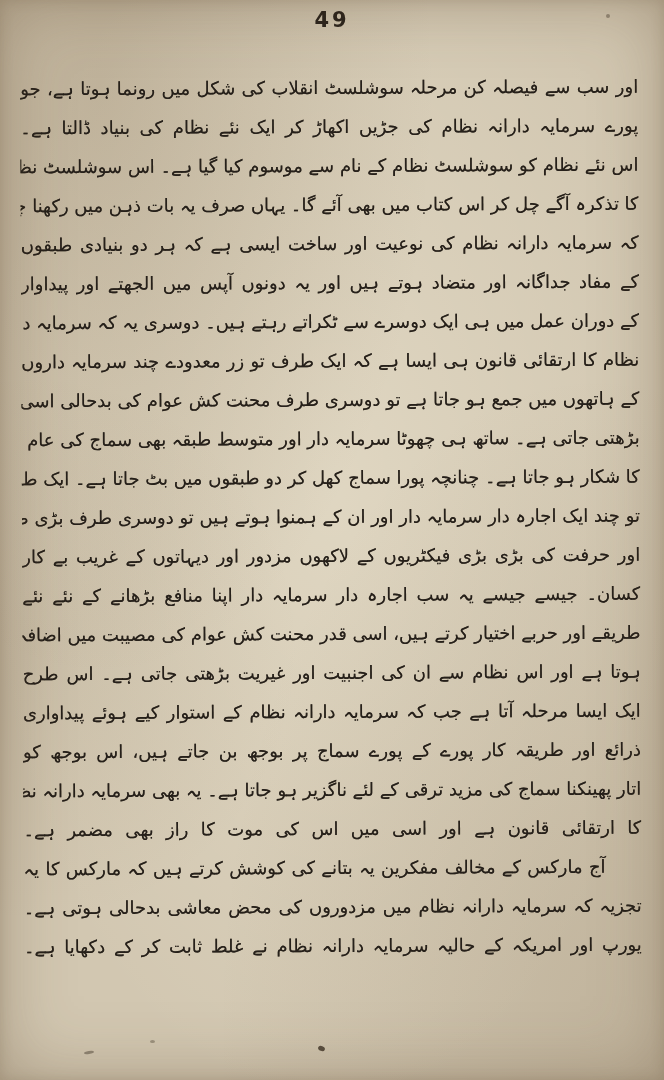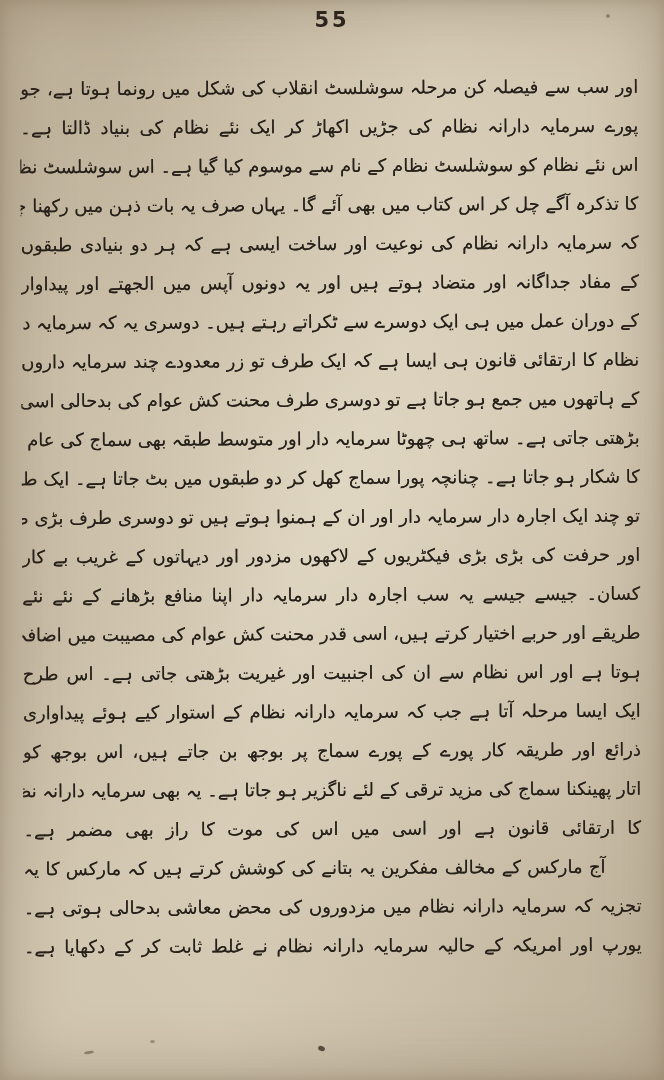--- a/index.html
+++ b/index.html
@@ -84,21 +84,21 @@
   .speck.s1 { width: 7px;  height: 5px;  left: 318px; top: 1046px; transform: rotate(20deg); }
   .speck.s2 { width: 10px; height: 3px;  left: 84px;  top: 1051px; opacity: 0.55; transform: rotate(-8deg); }
   .speck.s3 { width: 4px;  height: 4px;  left: 606px; top: 14px;   opacity: 0.5; }
   .speck.s4 { width: 5px;  height: 3px;  left: 150px; top: 1040px; opacity: 0.45; }
 </style>
 </head>
 <body>
 
 <div class="page">
 
-  <div class="page-number">55</div>
+  <div class="page-number">49</div>
 
   <div class="text-block">
       <div class="text-line">اور سب سے فیصلہ کن مرحلہ سوشلسٹ انقلاب کی شکل میں رونما ہوتا ہے، جو</div>
       <div class="text-line">پورے سرمایہ دارانہ نظام کی جڑیں اکھاڑ کر ایک نئے نظام کی بنیاد ڈالتا ہے۔</div>
       <div class="text-line">اس نئے نظام کو سوشلسٹ نظام کے نام سے موسوم کیا گیا ہے۔ اس سوشلسٹ نظام</div>
       <div class="text-line">کا تذکرہ آگے چل کر اس کتاب میں بھی آئے گا۔ یہاں صرف یہ بات ذہن میں رکھنا چاہیے</div>
       <div class="text-line">کہ سرمایہ دارانہ نظام کی نوعیت اور ساخت ایسی ہے کہ ہر دو بنیادی طبقوں</div>
       <div class="text-line">کے مفاد جداگانہ اور متضاد ہوتے ہیں اور یہ دونوں آپس میں الجھتے اور پیداوار</div>
       <div class="text-line">کے دوران عمل میں ہی ایک دوسرے سے ٹکراتے رہتے ہیں۔ دوسری یہ کہ سرمایہ دارانہ</div>
       <div class="text-line">نظام کا ارتقائی قانون ہی ایسا ہے کہ ایک طرف تو زر معدودے چند سرمایہ داروں</div>

